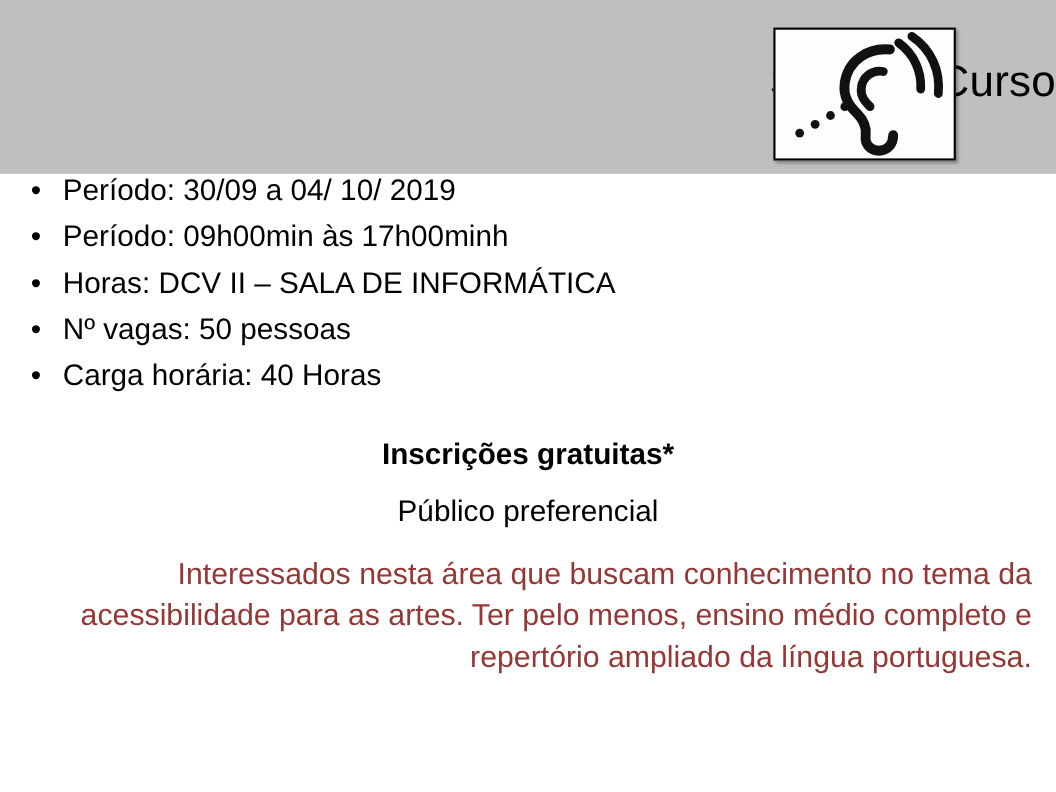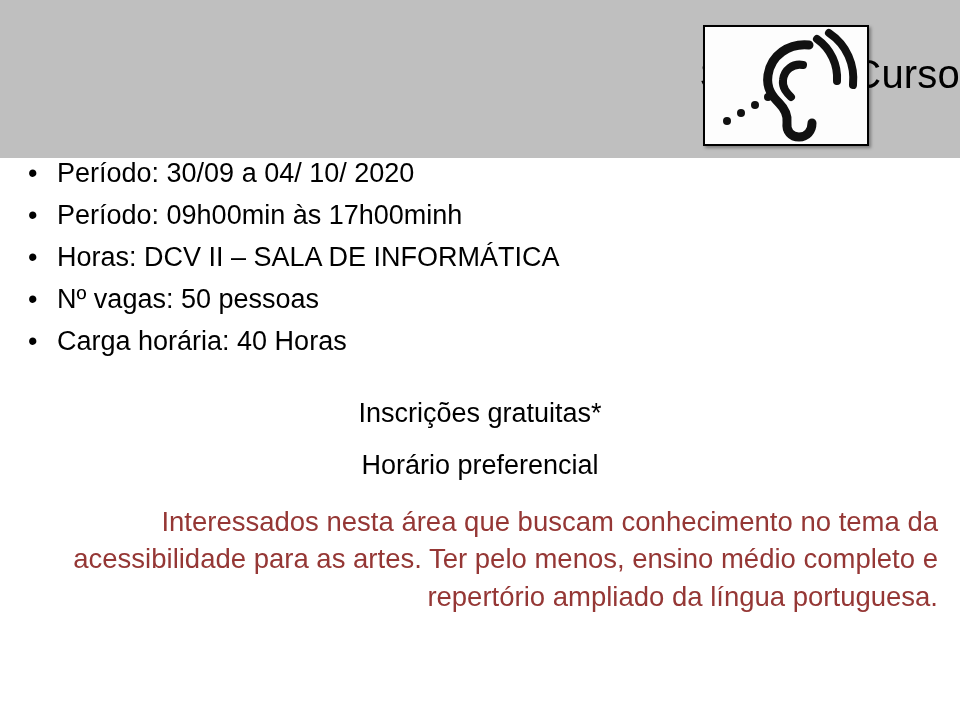--- a/index.html
+++ b/index.html
@@ -77,21 +77,21 @@
     font-size: 27px;
     line-height: 1.0;
   }
   .centered-bold {
     position: absolute;
     left: 0;
     top: 398px;
     width: 960px;
     text-align: center;
     font-size: 27px;
-    font-weight: normal;
+    font-weight: bold;
     color: #000000;
   }
   .centered-normal {
     position: absolute;
     left: 0;
     top: 450px;
     width: 960px;
     text-align: center;
     font-size: 27px;
     color: #000000;
@@ -133,21 +133,21 @@
         <circle cx="36" cy="86" r="4"></circle>
         <circle cx="50" cy="78" r="4"></circle>
         <circle cx="63" cy="70" r="4"></circle>
       </g>
     </svg>
   </div>
 
   <ul class="bullet-list">
     <li>
       <span class="dot">•</span>
-      <span>Período: 30/09 a 04/ 10/ 2020</span>
+      <span>Período: 30/09 a 04/ 10/ 2019</span>
     </li>
     <li>
       <span class="dot">•</span>
       <span>Período: 09h00min às 17h00minh</span>
     </li>
     <li>
       <span class="dot">•</span>
       <span>Horas: DCV II – SALA DE INFORMÁTICA</span>
     </li>
     <li>
@@ -155,17 +155,17 @@
       <span>Nº vagas: 50 pessoas</span>
     </li>
     <li>
       <span class="dot">•</span>
       <span>Carga horária: 40 Horas</span>
     </li>
   </ul>
 
   <div class="centered-bold">Inscrições gratuitas*</div>
 
-  <div class="centered-normal">Horário preferencial</div>
+  <div class="centered-normal">Público preferencial</div>
 
   <div class="paragraph">Interessados nesta área que buscam conhecimento no tema da acessibilidade para as artes. Ter pelo menos, ensino médio completo e repertório ampliado da língua portuguesa.</div>
 
 </div>
 
 </body></html>

